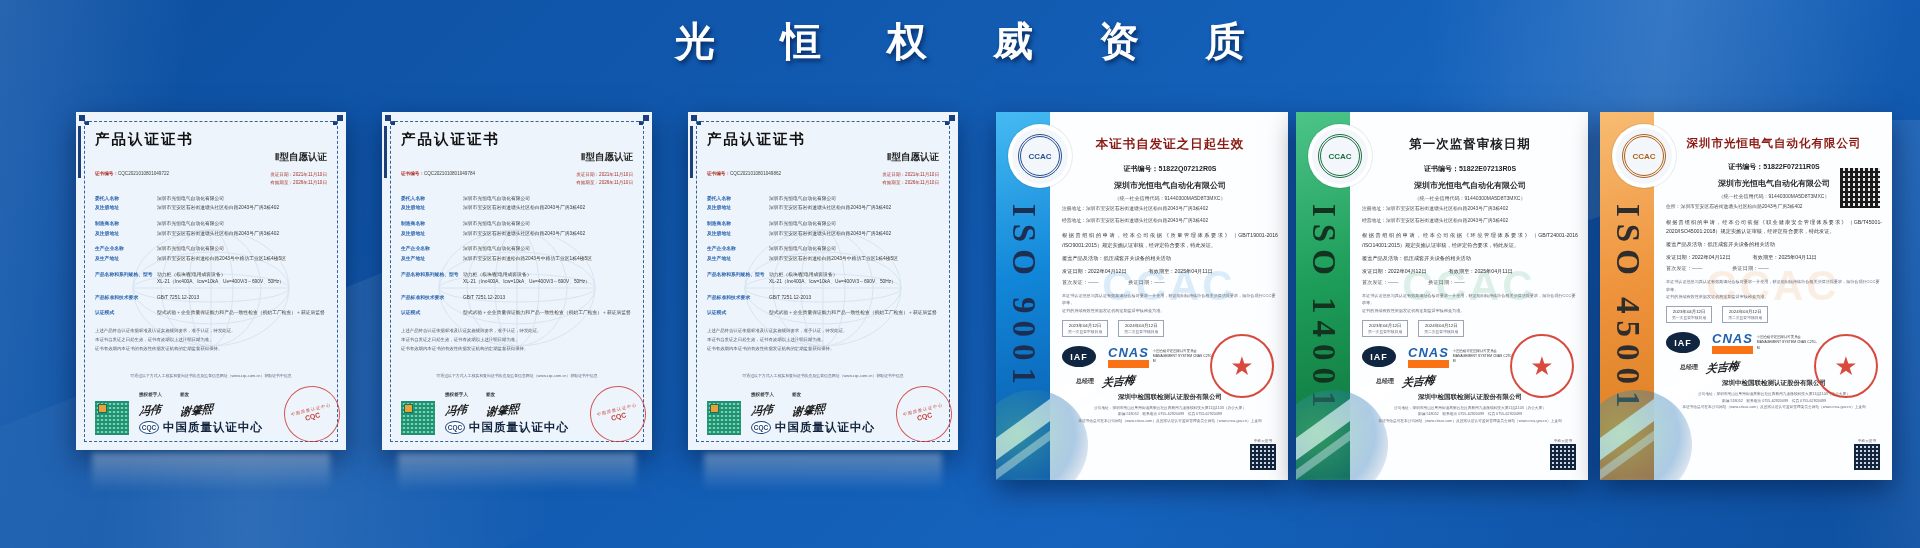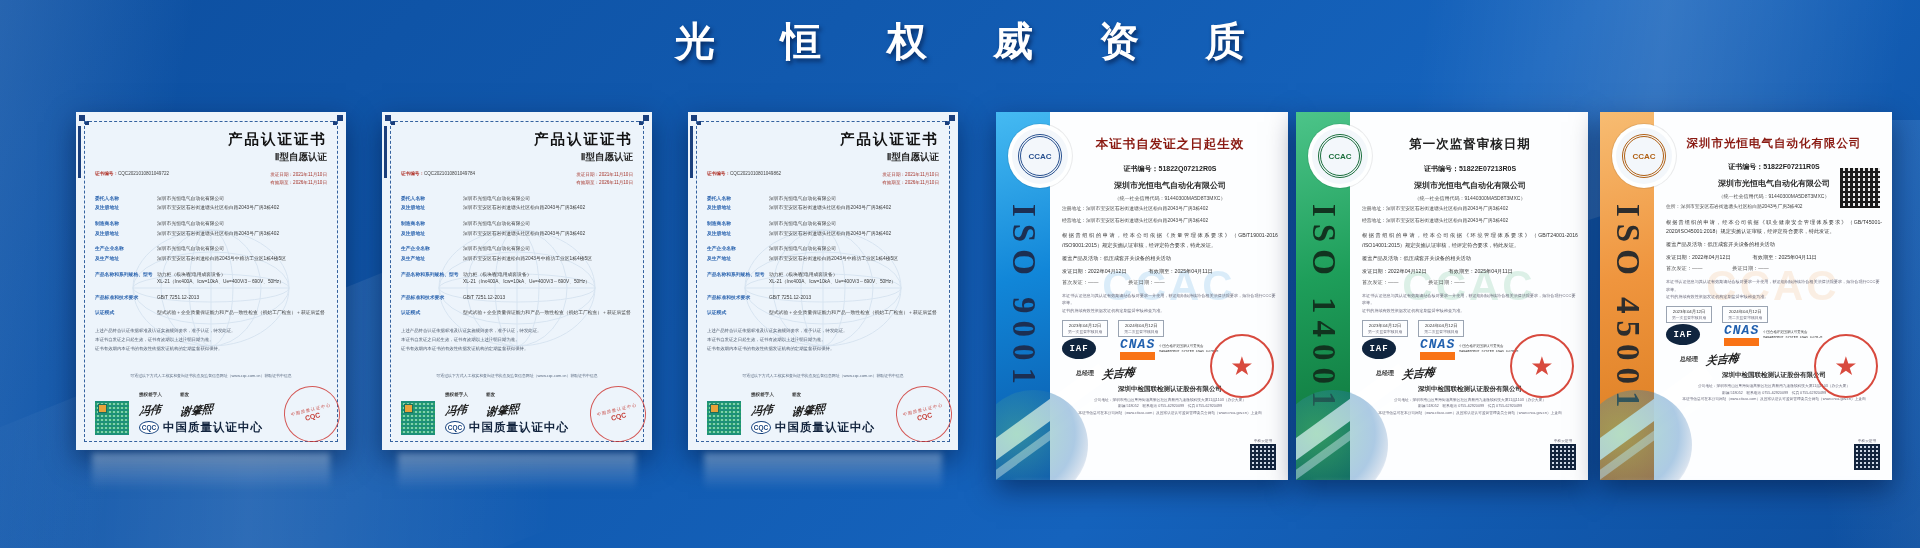--- a/index.html
+++ b/index.html
@@ -43,21 +43,21 @@
   .pc-corner-tl i { position:absolute; background:#1b3f7c; }
   .pc-corner-tl i:nth-child(1){ top:0; left:0; width:6px; height:6px; }
   .pc-corner-tl i:nth-child(2){ top:6px; left:6px; width:4px; height:4px; }
   .pc-corner-tr { position:absolute; top:3px; right:3px; width:10px; height:10px; }
   .pc-corner-tr i { position:absolute; background:#1b3f7c; }
   .pc-corner-tr i:nth-child(1){ top:0; right:0; width:6px; height:6px; }
   .pc-corner-tr i:nth-child(2){ top:6px; right:6px; width:4px; height:4px; }
   .pc-edge { position:absolute; top:14px; left:2px; width:3px; height:52px; background:#1b3f7c; }
 
   .pc-title { font-family:"Liberation Serif", serif; font-weight:bold; font-size:14.5px;
-    color:#111; text-align:right; letter-spacing:2px; }
+    color:#111; text-align:left; letter-spacing:2px; }
   .pc-sub { font-family:"Liberation Serif", serif; font-weight:bold; font-size:9.5px;
     color:#222; text-align:right; margin-top:2px; margin-bottom:7px; }
   .pc-meta { display:flex; justify-content:space-between; align-items:flex-start; margin-bottom:8px; }
   .pc-no { font-size:4.6px; color:#444; }
   .pc-no b { color:#b0342a; font-weight:bold; }
   .pc-dates { text-align:right; font-size:4.6px; color:#a5342a; line-height:1.7; font-style:normal; }
   .pc-dates i { font-style:normal; }
   .prow { display:flex; margin-bottom:2.5px; }
   .prow.gap { margin-top:6px; }
   .plab { flex:0 0 62px; font-size:4.8px; font-weight:bold; color:#2a63ae; line-height:1.5; }
@@ -128,21 +128,21 @@
   .ic-addr { margin-top:4px; font-size:4.8px; color:#444; line-height:1.6; }
   .ic-body { margin-top:7px; font-size:5.2px; color:#333; line-height:1.8; text-align:justify; }
   .ic-scope { margin-top:5px; font-size:5.2px; color:#333; }
   .ic-dates { margin-top:6px; display:flex; gap:22px; font-size:5.2px; color:#333; }
   .ic-first { margin-top:4px; display:flex; gap:30px; font-size:5.2px; color:#555; }
   .ic-fine { margin-top:6px; font-size:4.1px; color:#667; line-height:1.8; }
   .ic-boxes { margin-top:6px; display:flex; gap:10px; }
   .abox { border:0.8px solid #9aa4b2; padding:2px 5px; text-align:center; }
   .abox .d { font-size:4.4px; color:#333; }
   .abox .l { font-size:3.8px; color:#667; margin-top:1px; }
-  .ic-logos { margin-top:0; display:flex; align-items:center; gap:24px;font-family:Liberation Mono, monospace; }
+  .ic-logos { margin-top:8px; display:flex; align-items:center; gap:12px; }
   .iaf { width:34px; height:21px; border-radius:50%; background:#10253f; color:#fff;
     display:flex; align-items:center; justify-content:center; font-weight:bold; font-size:9px; letter-spacing:1px; }
   .cnas-wrap { display:flex; align-items:center; gap:4px; }
   .cnas { font-size:13px; font-weight:bold; font-style:italic; color:#1f5fae; letter-spacing:1px;
     border-bottom:8px solid #f97316; }
   .cnas-cap { font-size:3.4px; color:#333; width:62px; line-height:1.5; }
   .ic-seal { position:absolute; right:14px; top:222px; width:64px; height:64px; border-radius:50%;
     border:2.2px solid #d4372a; color:#d4372a; display:flex; align-items:center; justify-content:center;
     opacity:.9; }
   .ic-seal .star { font-size:26px; line-height:1; }

